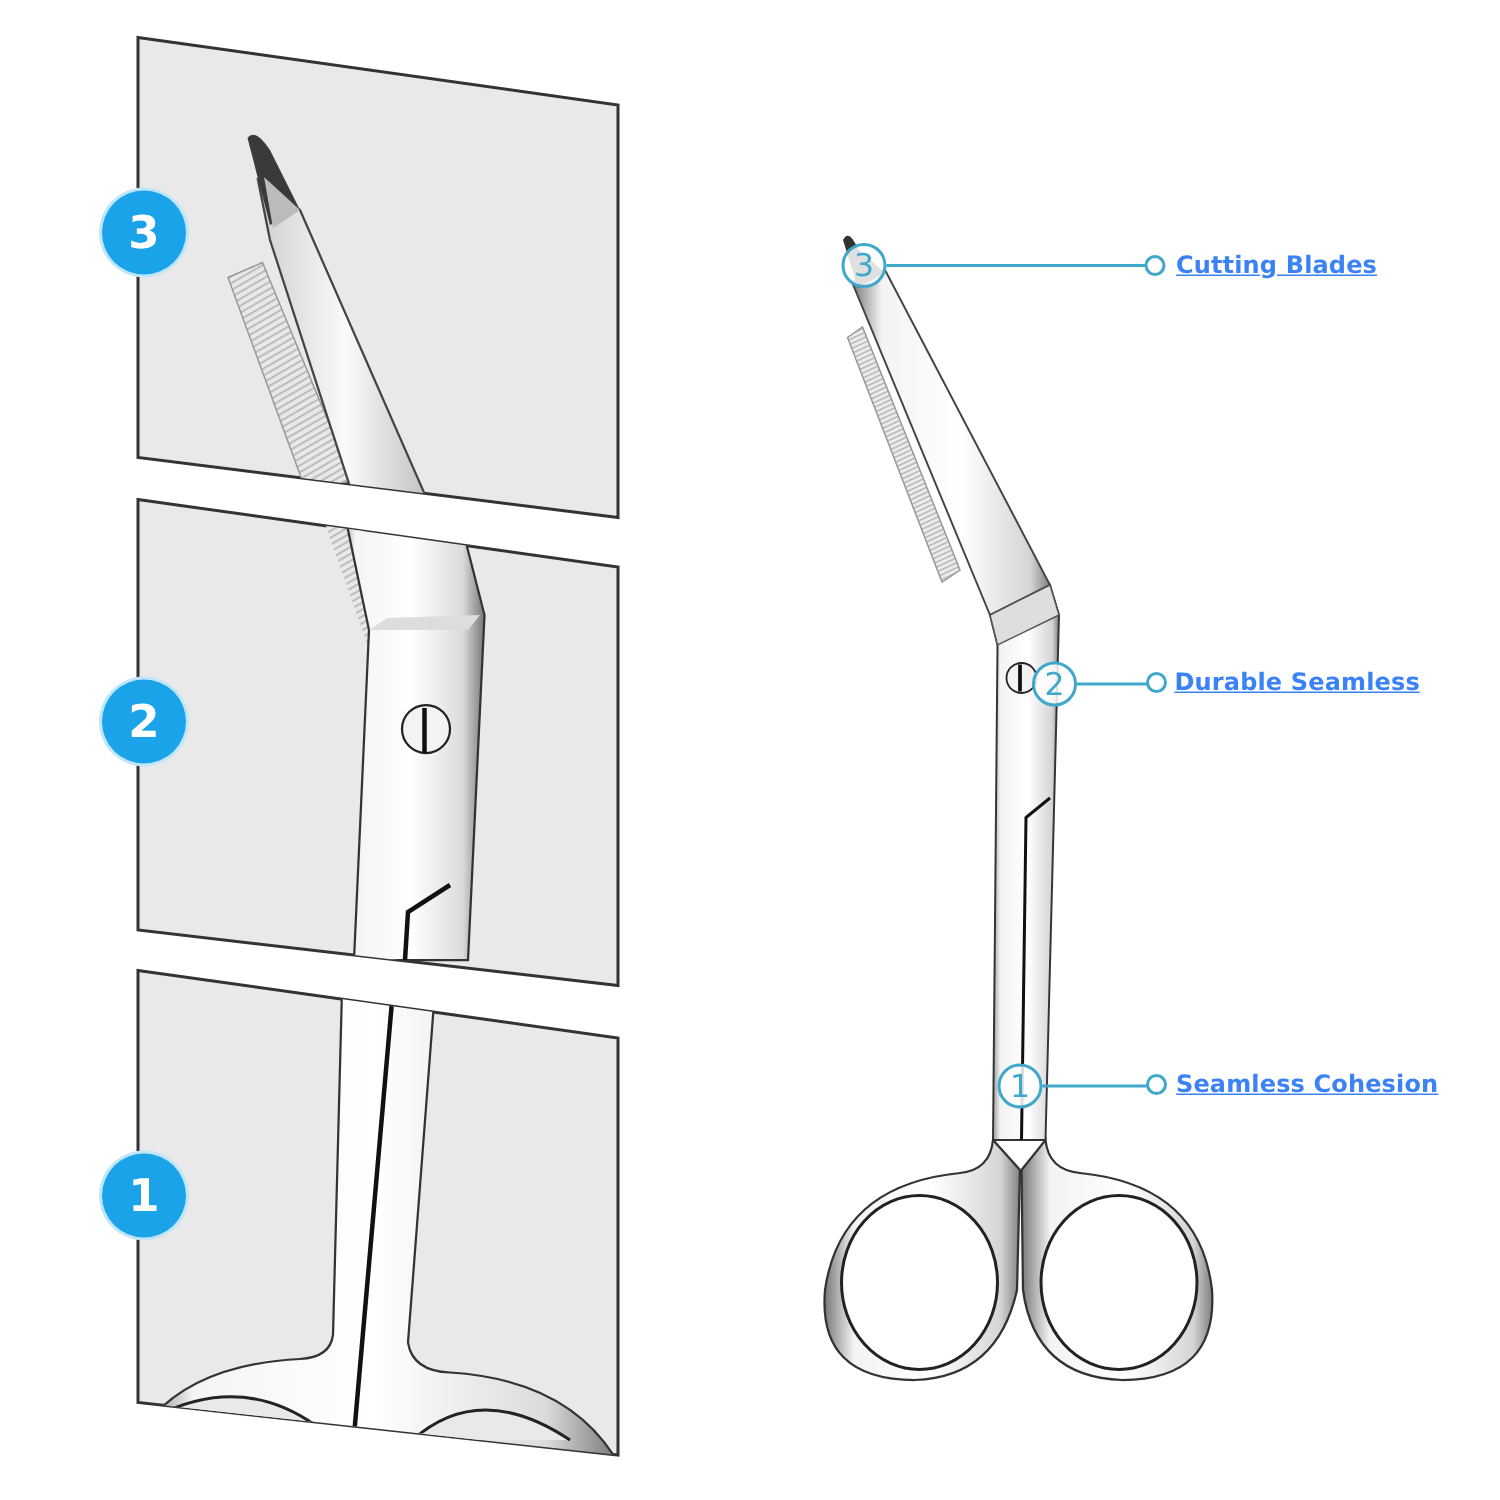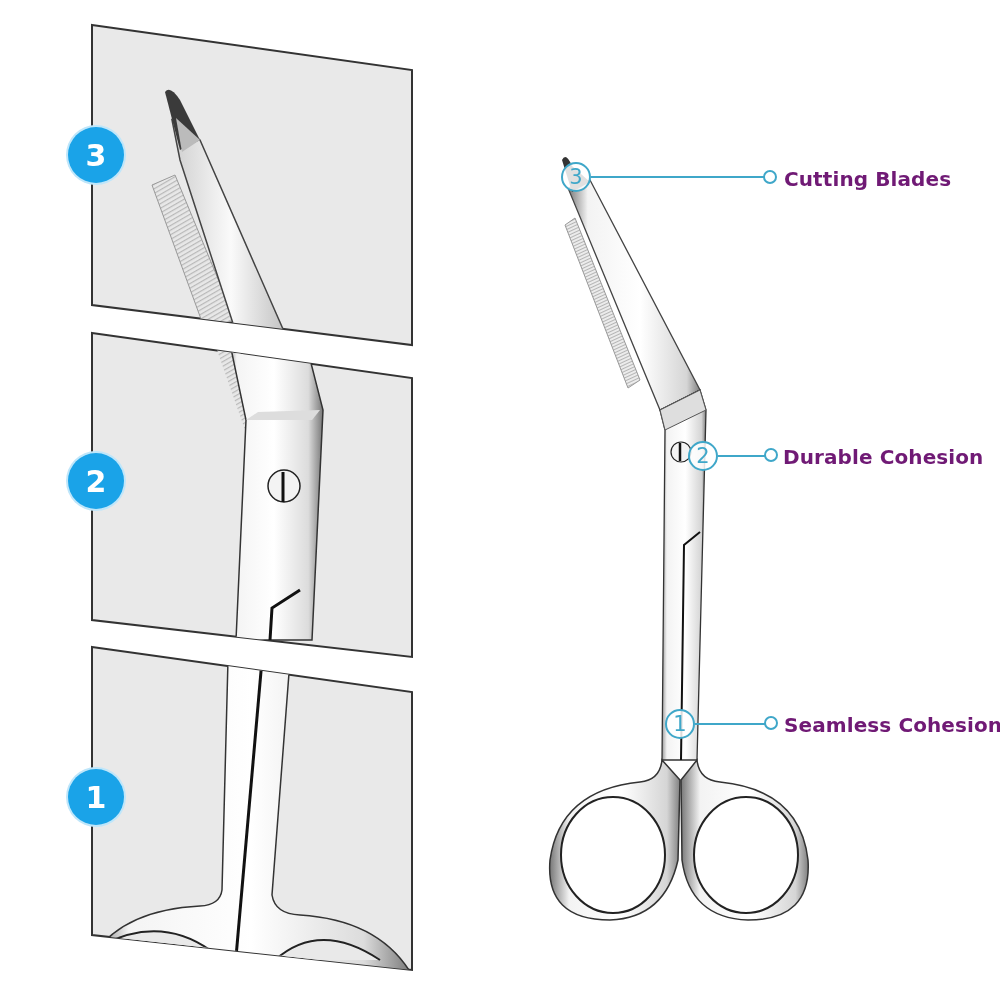--- a/index.html
+++ b/index.html
@@ -16,22 +16,22 @@
     border: 2px solid #3fa7c9; background: rgba(255,255,255,0.85); color: #3fa7c9;
     font-size: 21px; display: flex; align-items: center; justify-content: center;
     box-sizing: border-box; line-height: 1;
   }
   .callout-line { position: absolute; height: 2px; background: #3fa7c9; }
   .callout-dot {
     position: absolute; width: 14px; height: 14px; border-radius: 50%;
     border: 2px solid #3fa7c9; background: #fff; box-sizing: border-box;
   }
   .callout-label {
-    position: absolute; font-size: 20px; font-weight: bold; color: #701a75;
-    white-space: nowrap; letter-spacing: 0.1px;
+    position: absolute; font-size: 16px; font-weight: bold; color: #3b82f6;
+    white-space: nowrap; letter-spacing: 0.1px; text-decoration: underline;
   }
 </style>
 </head>
 <body>
 
 <div class="canvas">
 
   <svg width="1000" height="1000" style="position:absolute;left:0;top:0;">
     <defs>
       <linearGradient id="steel" x1="0" y1="0" x2="1" y2="0">
@@ -144,21 +144,21 @@
     <div class="callout-dot" style="left:763px;top:170px;"></div>
     <div class="callout-label" style="left:784px;top:167px;">Cutting Blades</div>
   </div>
 
   <div>
     <div class="callout-num" style="left:688px;top:441px;">
       <span>2</span>
     </div>
     <div class="callout-line" style="left:718px;top:455px;width:47px;"></div>
     <div class="callout-dot" style="left:764px;top:448px;"></div>
-    <div class="callout-label" style="left:783px;top:445px;">Durable Cohesion</div>
+    <div class="callout-label" style="left:783px;top:445px;">Durable Seamless</div>
   </div>
 
   <div>
     <div class="callout-num" style="left:665px;top:709px;">
       <span>1</span>
     </div>
     <div class="callout-line" style="left:695px;top:723px;width:70px;"></div>
     <div class="callout-dot" style="left:764px;top:716px;"></div>
     <div class="callout-label" style="left:784px;top:713px;">Seamless Cohesion</div>
   </div>

